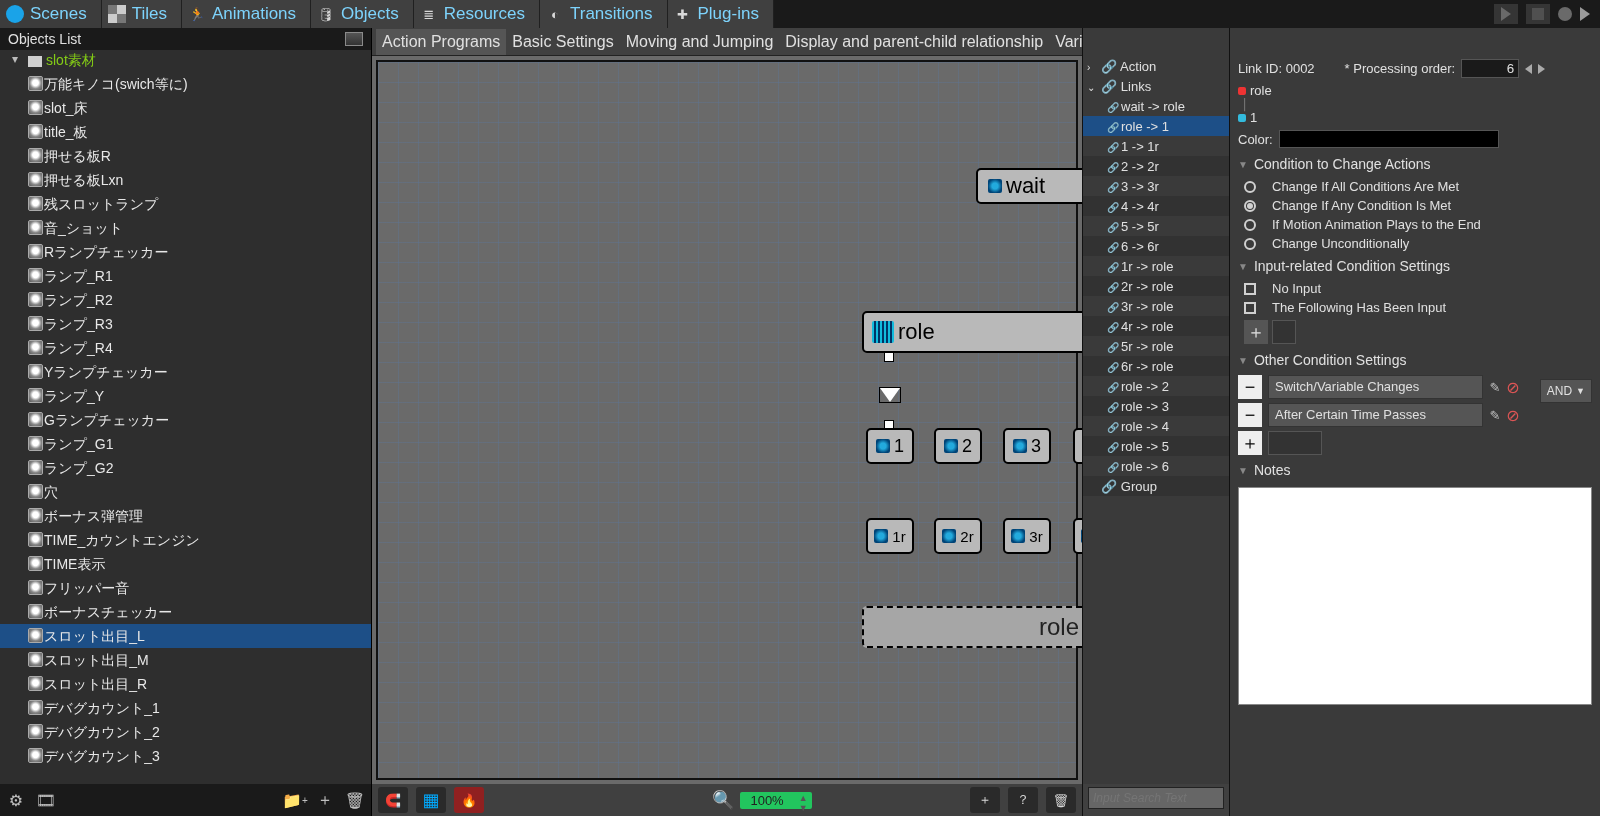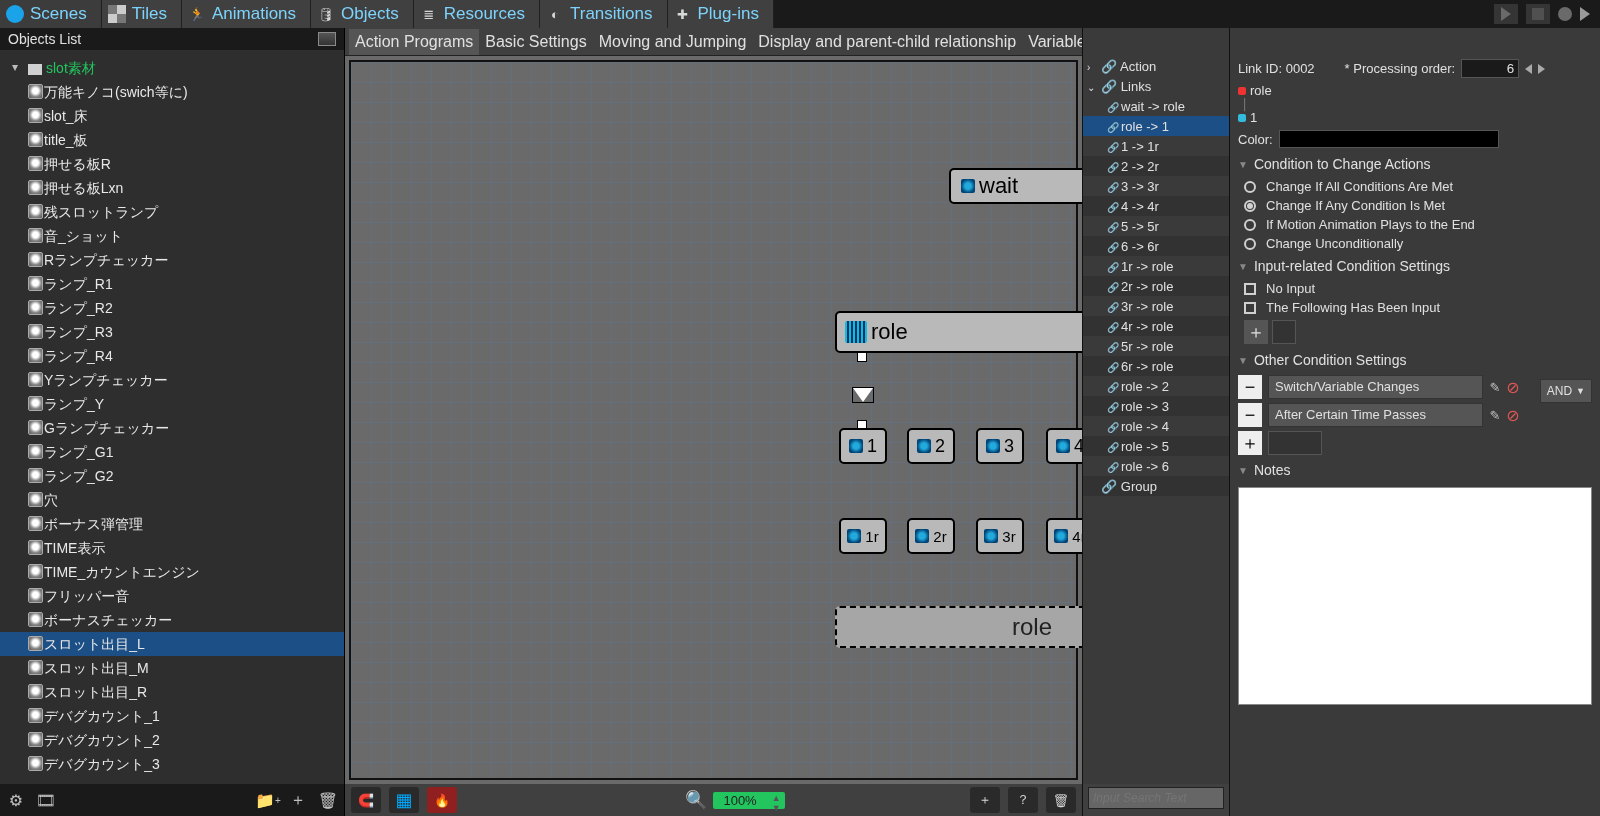--- a/index.html
+++ b/index.html
@@ -14,25 +14,25 @@
 .topbar-right { margin-left: auto; display: flex; align-items: center; gap: 8px; padding: 0 10px; background: #1a1a1a; }
 .play-btn, .stop-btn { width: 24px; height: 20px; background: #353535; display: flex; align-items: center; justify-content: center; }
 .tri-right { width: 0; height: 0; border-left: 10px solid #6a6a6a; border-top: 7px solid transparent; border-bottom: 7px solid transparent; }
 .stop-sq { width: 12px; height: 12px; background: #505050; }
 .circle { width: 14px; height: 14px; border-radius: 50%; background: #6a6a6a; }
 
 
 .row2 { display: flex; height: 788px; }
 
 
-.left-panel { width: 345px; background: #2e2e2e; display: flex; flex-direction: column; border-right: 1px solid #000; }
+.left-panel { width: 372px; background: #2e2e2e; display: flex; flex-direction: column; border-right: 1px solid #000; }
 .panel-header { background: #1a1a1a; padding: 3px 8px; font-size: 14px; color: #e0e0e0; display:flex; align-items:center; }
 .panel-header .collapse-btn { margin-left:auto; width:18px; height:14px; border:1px solid #8a8a8a; background:linear-gradient(#555,#333); }
 .tree { flex: 1; overflow: auto; }
-.tree-folder { padding: 2px 8px 2px 28px; color: #22c55e; font-size: 14px; position:relative;margin-top:8px; }
+.tree-folder { padding: 2px 8px 2px 28px; color: #84cc16; font-size: 14px; position:relative; }
 .tree-folder::before { content:"▾"; position:absolute; left:12px; top:2px; font-size:12px; color:#bbb; }
 .tree-folder .folder-ic { display:inline-block; width:14px; height:11px; background:#d0d0d0; margin-right:4px; vertical-align:middle; }
 .tree-item { padding: 2px 8px 2px 44px; color: #e8e8e8; font-size: 14px; position:relative; line-height:20px; }
 .tree-item::before { content:""; position:absolute; left:28px; top:4px; width:13px; height:13px; border:1px solid #aaa; background:radial-gradient(circle at 50% 45%, #fff 0 30%, #888 60%, #555); border-radius:2px; }
 .tree-item.selected { background: #1d4f87; }
 .left-bottom { height: 32px; background: #1a1a1a; display: flex; align-items: center; padding: 0 6px; gap: 10px; }
 .gear-ic, .film-ic, .newfolder-ic, .plus-ic, .trash-ic, .question-ic { width:20px; height:20px; display:inline-flex; align-items:center; justify-content:center; color:#c0c0c0; font-size:16px; }
 .left-bottom .spacer { flex:1; }
 
 
@@ -86,21 +86,21 @@
 .step-tri { width:0; height:0; display:inline-block; }
 .step-l { border-right:7px solid #aaa; border-top:5px solid transparent; border-bottom:5px solid transparent; }
 .step-r { border-left:7px solid #aaa; border-top:5px solid transparent; border-bottom:5px solid transparent; }
 .mini-flow { display:flex; flex-direction:column; align-items:flex-start; padding:2px 8px; gap:0px; }
 .mini-node { display:flex; align-items:center; gap:4px; font-size:13px; }
 .red-dot { width:8px; height:8px; background:#e33; border-radius:2px; }
 .blue-dot { width:8px; height:8px; background:#3bd; border-radius:2px; }
 .color-swatch { width:220px; height:18px; background:#000; border:1px solid #555; }
 .section-hdr { display:flex; align-items:center; gap:6px; padding:5px 8px; color:#e0e0e0; font-size:14px; }
 .section-hdr .disc { color:#888; font-size:10px; }
-.radio-row, .check-row { display:flex; align-items:center; gap:10px; padding:2px 8px 2px 14px; }
+.radio-row, .check-row { display:flex; align-items:center; gap:16px; padding:2px 8px 2px 14px; }
 .radio { width:12px; height:12px; border-radius:50%; border:2px solid #d0d0d0; display:inline-flex; align-items:center; justify-content:center; }
 .radio.checked::after { content:""; width:6px; height:6px; border-radius:50%; background:#d0d0d0; }
 .chk { width:12px; height:12px; border:2px solid #d0d0d0; display:inline-block; }
 .btn-sq { width:24px; height:24px; background:#555; display:flex; align-items:center; justify-content:center; font-size:18px; color:#e0e0e0; }
 .cond-row { display:flex; align-items:center; gap:6px; padding:2px 8px; }
 .cond-input { flex:1; background:#555; border:1px solid #333; padding:3px 6px; height:24px; color:#e0e0e0; }
 .pencil { color:#c0c0c0; }
 .nope { color:#d55; font-size:16px; }
 .and-box { background:#555; padding:4px 6px; border:1px solid #333; font-size:12px; display:flex; align-items:center; gap:4px; }
 .notes-box { margin:4px 8px 8px 8px; height:218px; background:#fff; border:1px solid #888; }
@@ -171,22 +171,22 @@
           <div class="tree-item">ランプ_R2</div>
           <div class="tree-item">ランプ_R3</div>
           <div class="tree-item">ランプ_R4</div>
           <div class="tree-item">Yランプチェッカー</div>
           <div class="tree-item">ランプ_Y</div>
           <div class="tree-item">Gランプチェッカー</div>
           <div class="tree-item">ランプ_G1</div>
           <div class="tree-item">ランプ_G2</div>
           <div class="tree-item">穴</div>
           <div class="tree-item">ボーナス弾管理</div>
+          <div class="tree-item">TIME_カウントエンジン</div>
           <div class="tree-item">TIME表示</div>
-          <div class="tree-item">TIME_カウントエンジン</div>
           <div class="tree-item">フリッパー音</div>
           <div class="tree-item">ボーナスチェッカー</div>
           <div class="tree-item selected">スロット出目_L</div>
           <div class="tree-item">スロット出目_M</div>
           <div class="tree-item">スロット出目_R</div>
           <div class="tree-item">デバグカウント_1</div>
           <div class="tree-item">デバグカウント_2</div>
           <div class="tree-item">デバグカウント_3</div>
         </div>
     </div>

